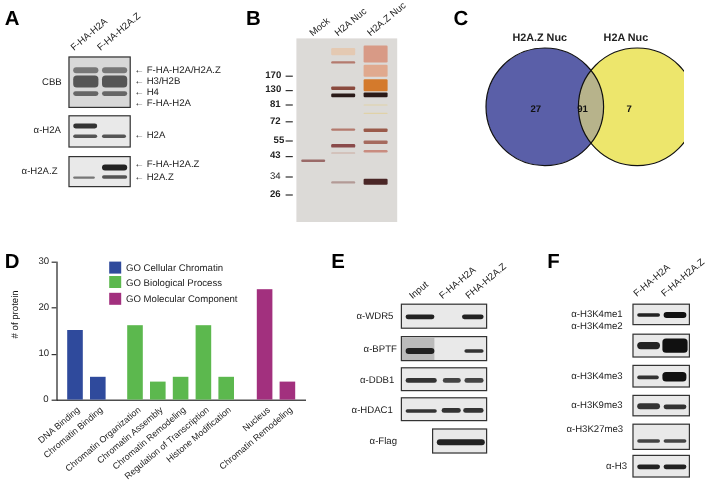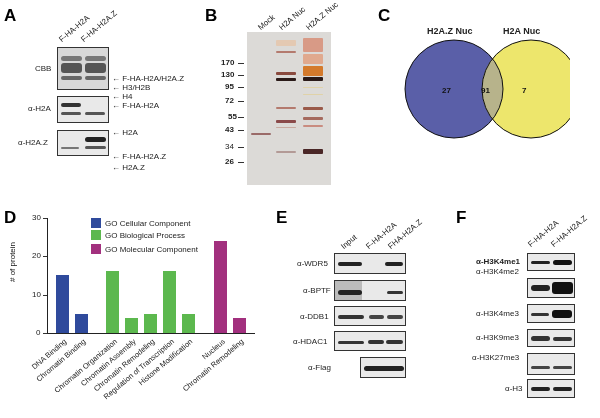--- a/index.html
+++ b/index.html
@@ -3,21 +3,21 @@
 <meta charset="utf-8">
 <style>
   html,body{margin:0;padding:0;background:#fff;}
   body{width:600px;height:418px;position:relative;overflow:hidden;font-family:"Liberation Sans",sans-serif;color:#111;}
   .abs{position:absolute;}
   .panel-letter{position:absolute;font-family:"Liberation Sans",sans-serif;font-weight:bold;font-size:17px;color:#000;}
   .lbl{position:absolute;font-size:8px;color:#222;white-space:nowrap;line-height:1;}
   .rot{position:absolute;font-size:8px;color:#222;white-space:nowrap;transform-origin:left bottom;transform:rotate(-40deg);line-height:1;}
   .blot{position:absolute;border:1px solid #333;background:#e9e9e9;overflow:hidden;box-sizing:border-box;}
   .band{position:absolute;border-radius:3px;}
-  .arrow-lbl{position:absolute;font-size:8px;color:#222;white-space:nowrap;line-height:1;margin-top:20px;}
+  .arrow-lbl{position:absolute;font-size:8px;color:#222;white-space:nowrap;line-height:1;}
   .gel{position:absolute;background:#dcdad7;}
   .gband{position:absolute;height:2px;border-radius:1px;}
   .tick{position:absolute;height:1px;background:#333;}
   .venn-num{position:absolute;font-weight:bold;font-size:8px;}
   .bar{position:absolute;bottom:0;}
   .legend-sw{position:absolute;width:10px;height:10px;}
   .legend-tx{position:absolute;font-size:8px;color:#222;white-space:nowrap;}
   .xlab{position:absolute;font-size:7.5px;color:#222;white-space:nowrap;transform-origin:right top;transform:rotate(-40deg);text-align:right;}
 </style>
 </head>
@@ -89,21 +89,21 @@
     <div class="gband" style="left:56px;top:85px;width:20px;height:3px;background:#a56a5e;"></div>
     <div class="gband" style="left:56px;top:93px;width:20px;height:2px;background:#c98c80;"></div>
     <div class="gband" style="left:56px;top:117px;width:20px;height:5px;background:#4a2626;"></div>
   </div>
 
   <div>
     <div class="lbl" style="left:221px;top:59px;font-weight:bold;">170</div>
     <div class="tick" style="left:238px;top:63px;width:6px;"></div>
     <div class="lbl" style="left:221px;top:71px;font-weight:bold;">130</div>
     <div class="tick" style="left:238px;top:75px;width:6px;"></div>
-    <div class="lbl" style="left:225px;top:83px;font-weight:bold;">95</div>
+    <div class="lbl" style="left:225px;top:83px;font-weight:bold;">81</div>
     <div class="tick" style="left:238px;top:87px;width:6px;"></div>
     <div class="lbl" style="left:225px;top:97px;font-weight:bold;">72</div>
     <div class="tick" style="left:238px;top:101px;width:6px;"></div>
     <div class="lbl" style="left:228px;top:113px;font-weight:bold;">55</div>
     <div class="tick" style="left:238px;top:117px;width:6px;"></div>
     <div class="lbl" style="left:225px;top:126px;font-weight:bold;">43</div>
     <div class="tick" style="left:238px;top:130px;width:6px;"></div>
     <div class="lbl" style="left:225px;top:143px;font-weight:normal;">34</div>
     <div class="tick" style="left:238px;top:147px;width:6px;"></div>
     <div class="lbl" style="left:225px;top:158px;font-weight:bold;">26</div>
@@ -154,21 +154,21 @@
     <div class="bar" style="left:78px;width:13px;height:15px;background:#5cb84e;"></div>
     <div class="bar" style="left:97px;width:13px;height:19px;background:#5cb84e;"></div>
     <div class="bar" style="left:116px;width:13px;height:62px;background:#5cb84e;"></div>
     <div class="bar" style="left:135px;width:13px;height:19px;background:#5cb84e;"></div>
     <div class="bar" style="left:167px;width:13px;height:92px;background:#a2307e;"></div>
     <div class="bar" style="left:186px;width:13px;height:15px;background:#a2307e;"></div>
   </div>
 
   <div>
     <div class="legend-sw" style="left:91px;top:218px;background:#2f4a9c;"></div>
-    <div class="legend-tx" style="left:105px;top:219px;">GO Cellular Component</div>
+    <div class="legend-tx" style="left:105px;top:219px;">GO Cellular Chromatin</div>
     <div class="legend-sw" style="left:91px;top:230px;background:#5cb84e;"></div>
     <div class="legend-tx" style="left:105px;top:231px;">GO Biological Process</div>
     <div class="legend-sw" style="left:91px;top:244px;background:#a2307e;"></div>
     <div class="legend-tx" style="left:105px;top:245px;">GO Molecular Component</div>
   </div>
 
   <div class="xlab" style="right:537px;top:337px;">DNA Binding</div>
   <div class="xlab" style="right:518px;top:337px;">Chromatin Binding</div>
   <div class="xlab" style="right:487px;top:337px;">Chromatin Organization</div>
   <div class="xlab" style="right:468px;top:337px;">Chromatin Assembly</div>
@@ -212,21 +212,21 @@
   <div class="blot" style="left:360px;top:357px;width:46px;height:21px;">
     <div class="band" style="left:3px;top:8px;width:40px;height:5px;background:#222;"></div>
   </div>
 </div>
 
 <div>
   <div class="panel-letter" style="left:456px;top:208px;">F</div>
   <div class="rot" style="left:532px;top:241px;">F-HA-H2A</div>
   <div class="rot" style="left:555px;top:241px;">F-HA-H2A.Z</div>
 
-  <div class="lbl" style="left:476px;top:258px;font-weight:bold;">α-H3K4me1</div>
+  <div class="lbl" style="left:476px;top:258px;">α-H3K4me1</div>
   <div class="blot" style="left:527px;top:253px;width:48px;height:18px;">
     <div class="band" style="left:3px;top:7px;width:19px;height:3px;background:#222;"></div>
     <div class="band" style="left:25px;top:6px;width:19px;height:5px;background:#111;"></div>
   </div>
   <div class="lbl" style="left:476px;top:268px;">α-H3K4me2</div>
   <div class="blot" style="left:527px;top:278px;width:48px;height:20px;">
     <div class="band" style="left:3px;top:6px;width:19px;height:6px;background:#222;"></div>
     <div class="band" style="left:24px;top:3px;width:21px;height:12px;background:#111;"></div>
   </div>
   <div class="lbl" style="left:476px;top:310px;">α-H3K4me3</div>

